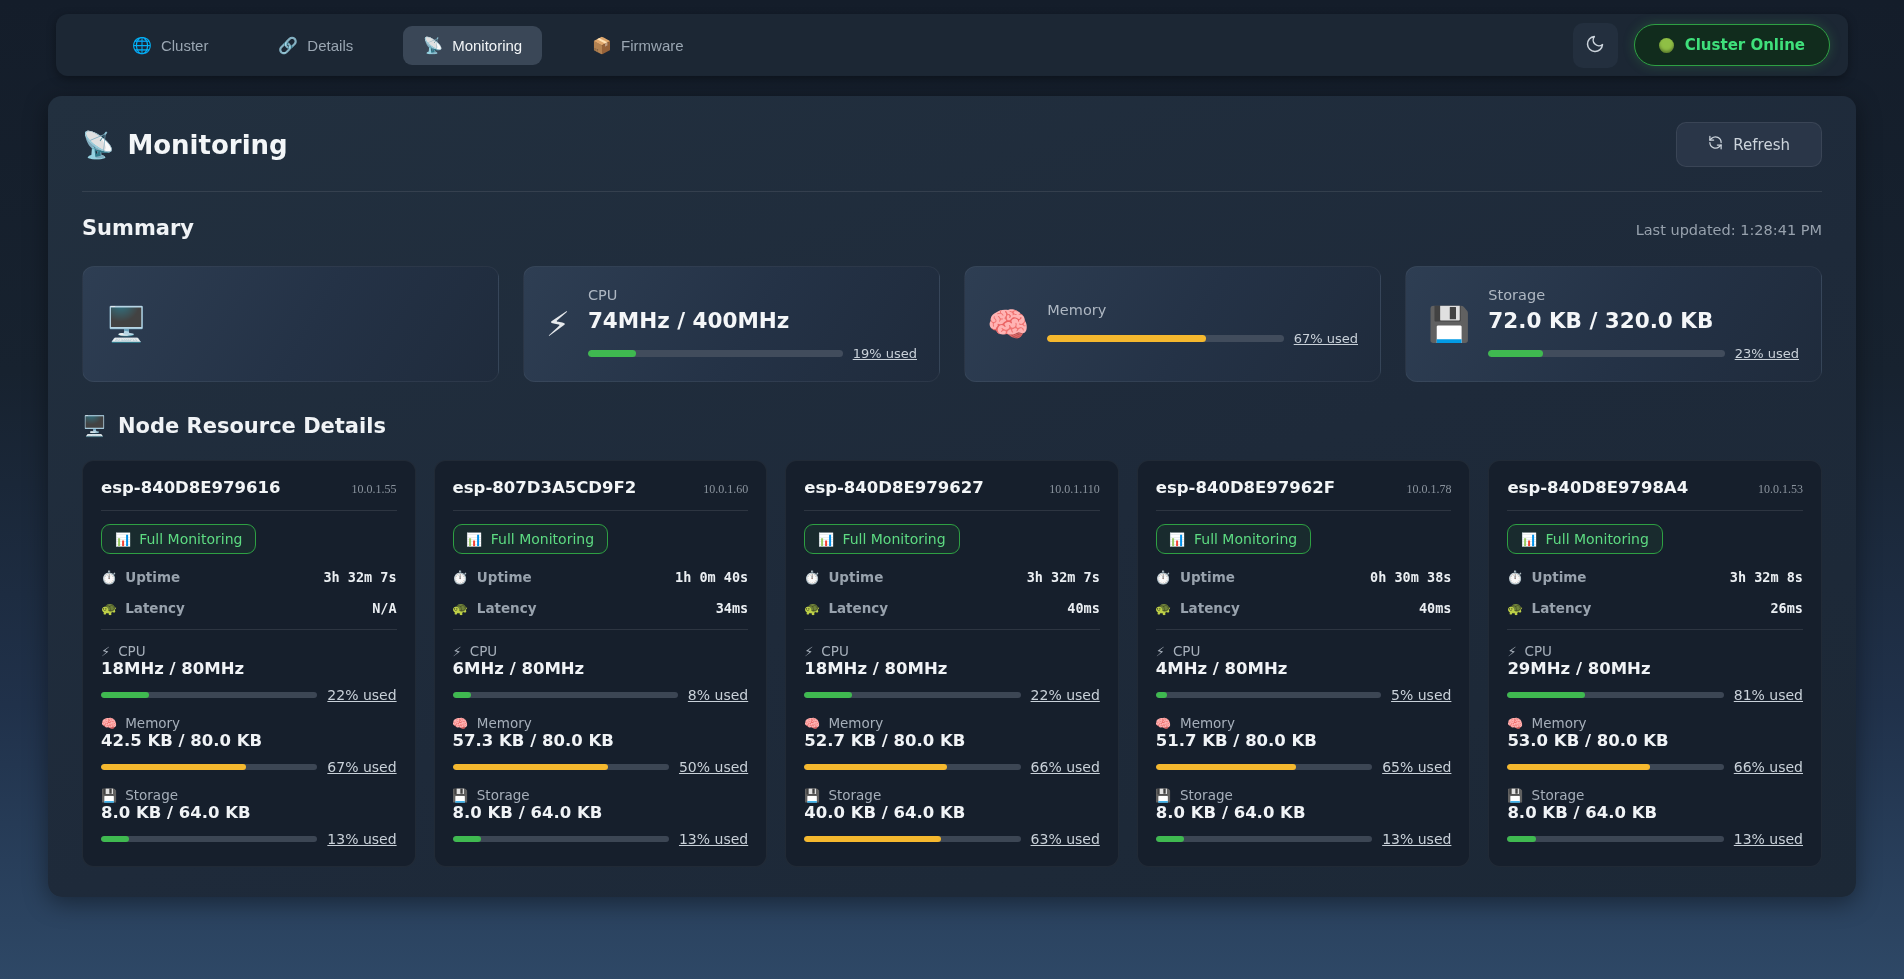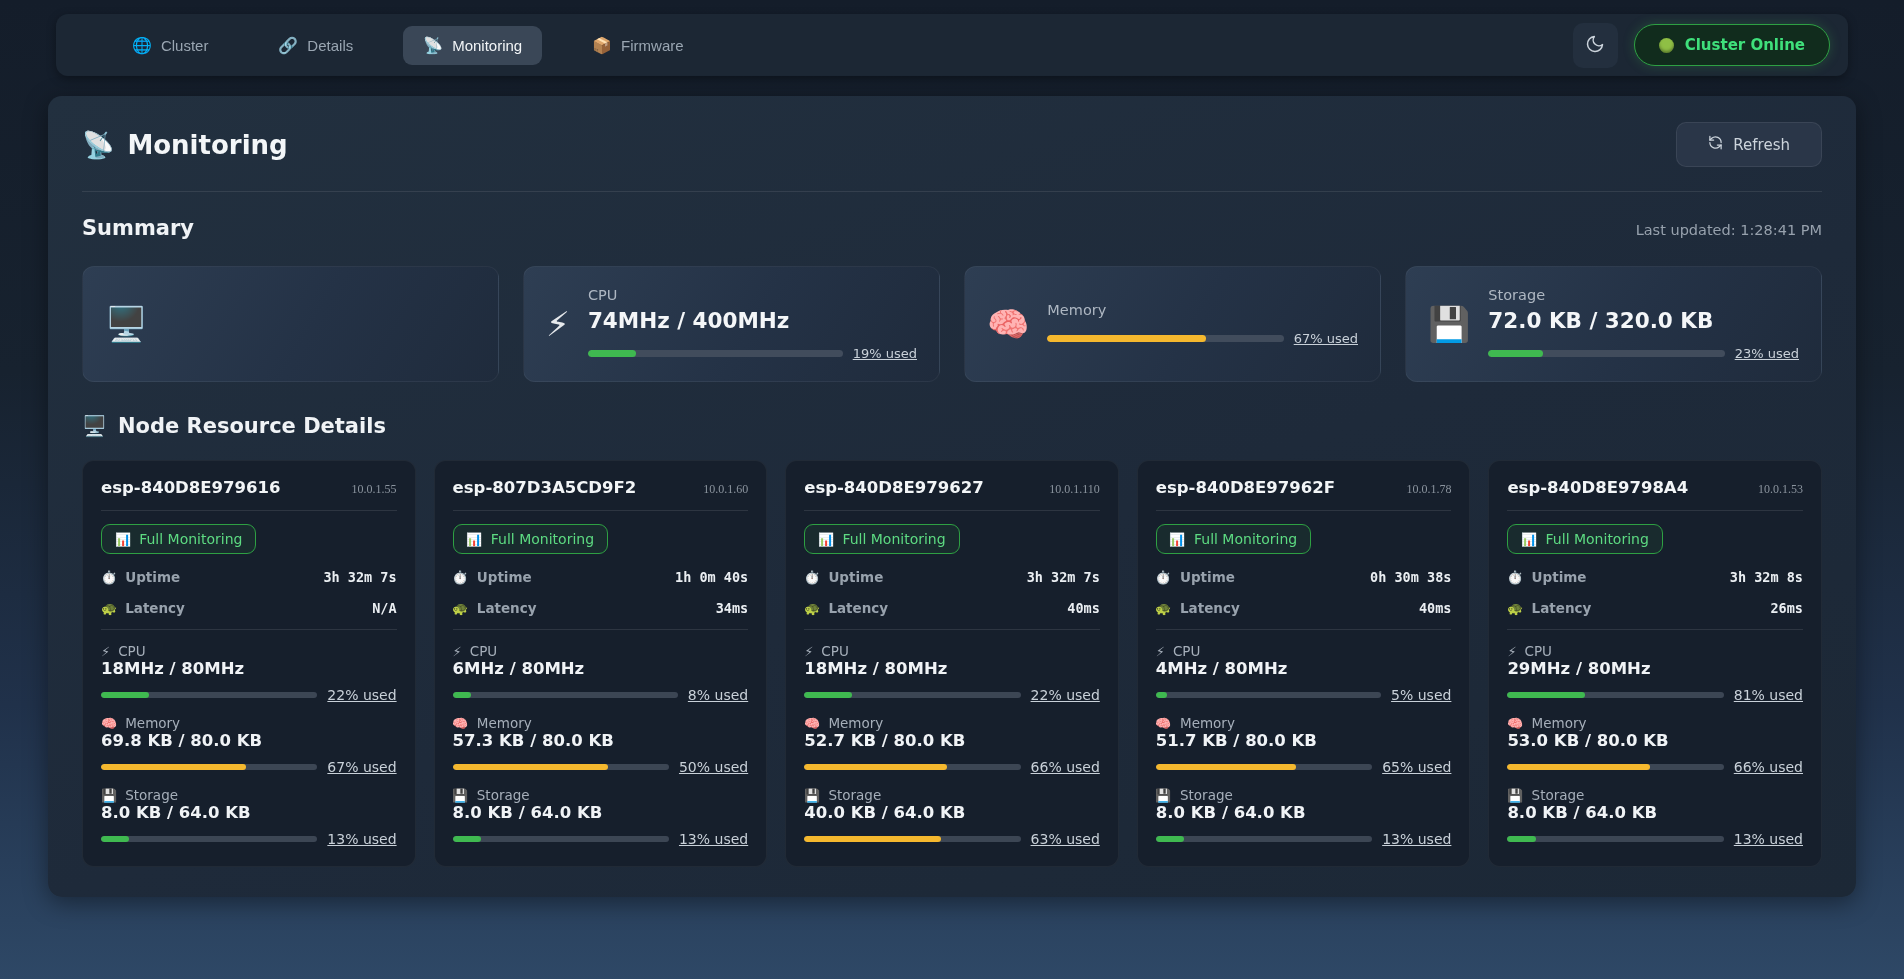--- a/index.html
+++ b/index.html
@@ -272,21 +272,21 @@
               <div class="bar-fill" style="width: 22%; background: rgb(63, 185, 80);"></div>
             </div>
           <span class="pct">22% used</span>
         </div>
       </div>
       <div class="metric">
         <div class="metric-label">
             <span class="m-icon">🧠</span>
             <span>Memory</span>
           </div>
-        <div class="metric-value">69.8 KB / 80.0 KB</div>
+        <div class="metric-value">42.5 KB / 80.0 KB</div>
         <div class="bar-row">
           <div class="bar-track">
               <div class="bar-fill" style="width: 67%; background: rgb(245, 184, 46);"></div>
             </div>
           <span class="pct">67% used</span>
         </div>
       </div>
       <div class="metric">
         <div class="metric-label">
             <span class="m-icon">💾</span>

